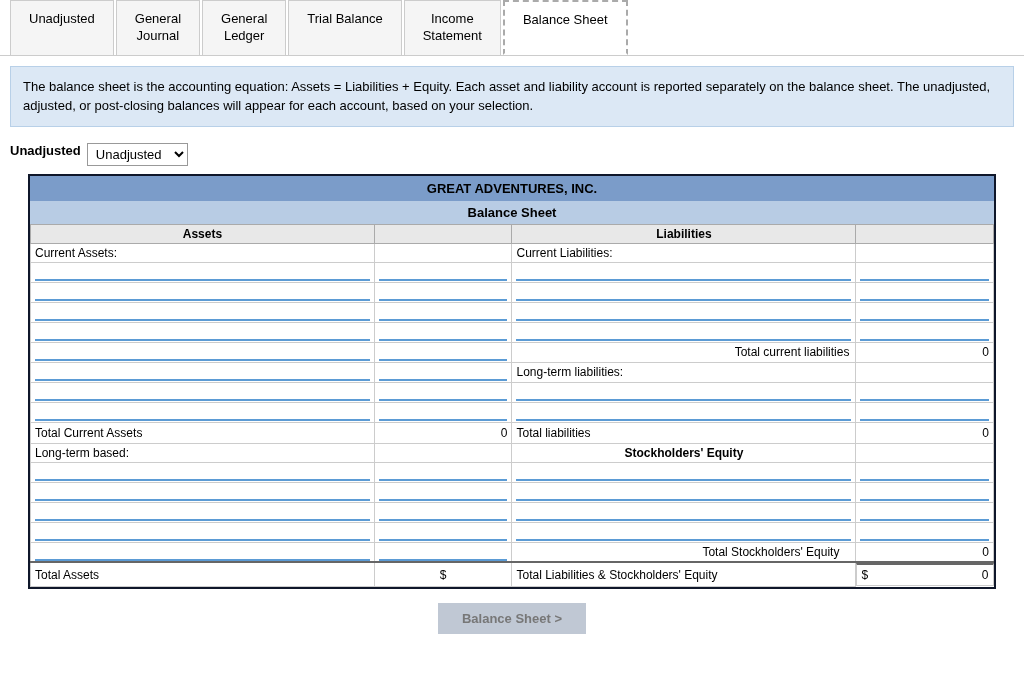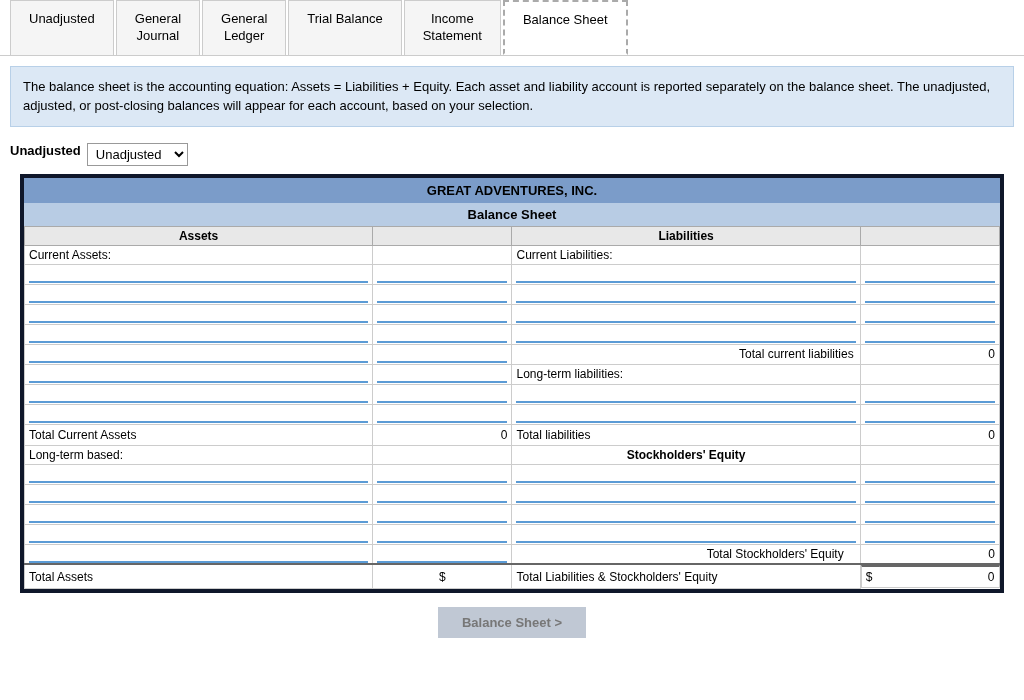--- a/index.html
+++ b/index.html
@@ -54,22 +54,22 @@
     .dropdown-select {
       border: 1px solid #999;
       padding: 2px 4px;
       font-size: 13px;
       background: #fff;
       cursor: pointer;
     }
 
     
     .table-container {
-      margin: 0 20px;
-      border: 4px solid #0f172a;
+      margin: 0 28px;
+      border: 2px solid #0f172a;
     }
 
     .company-header {
       background: #7b9cc9;
       text-align: center;
       padding: 5px;
       font-weight: bold;
       font-size: 13px;
     }
     .report-title {

